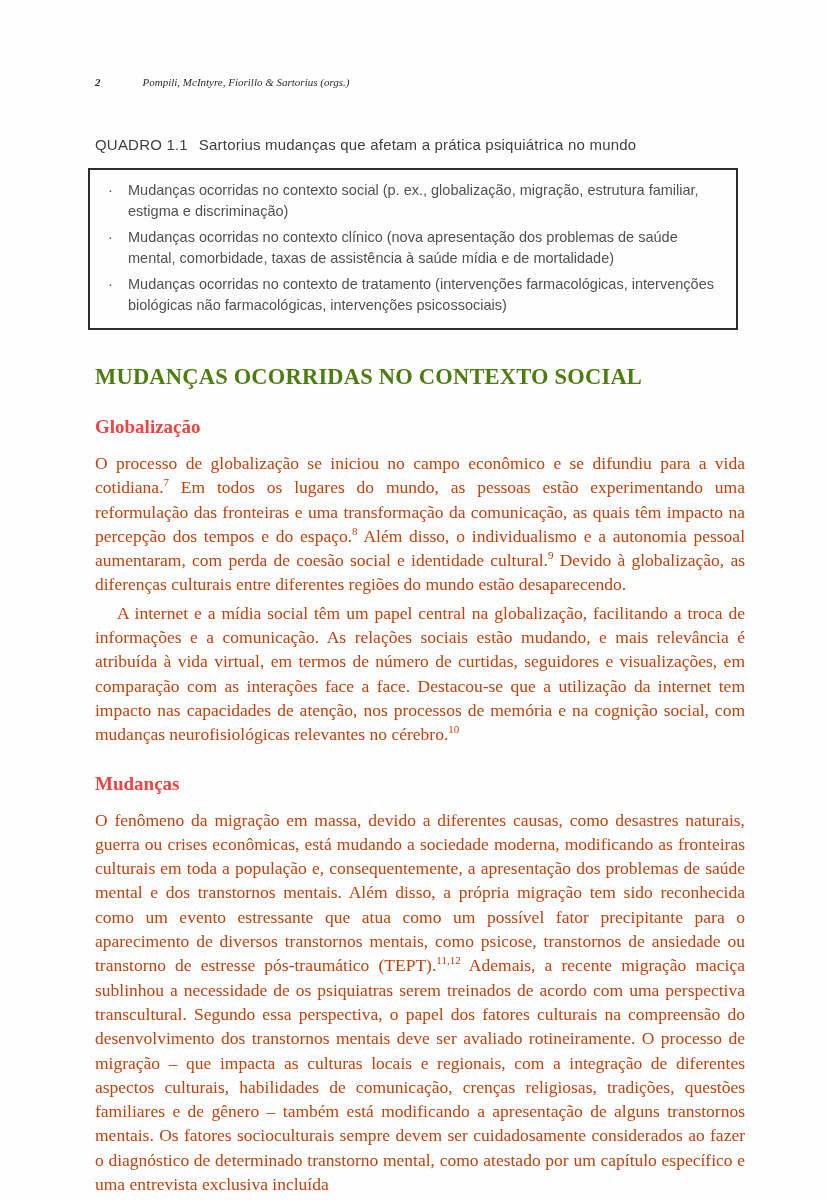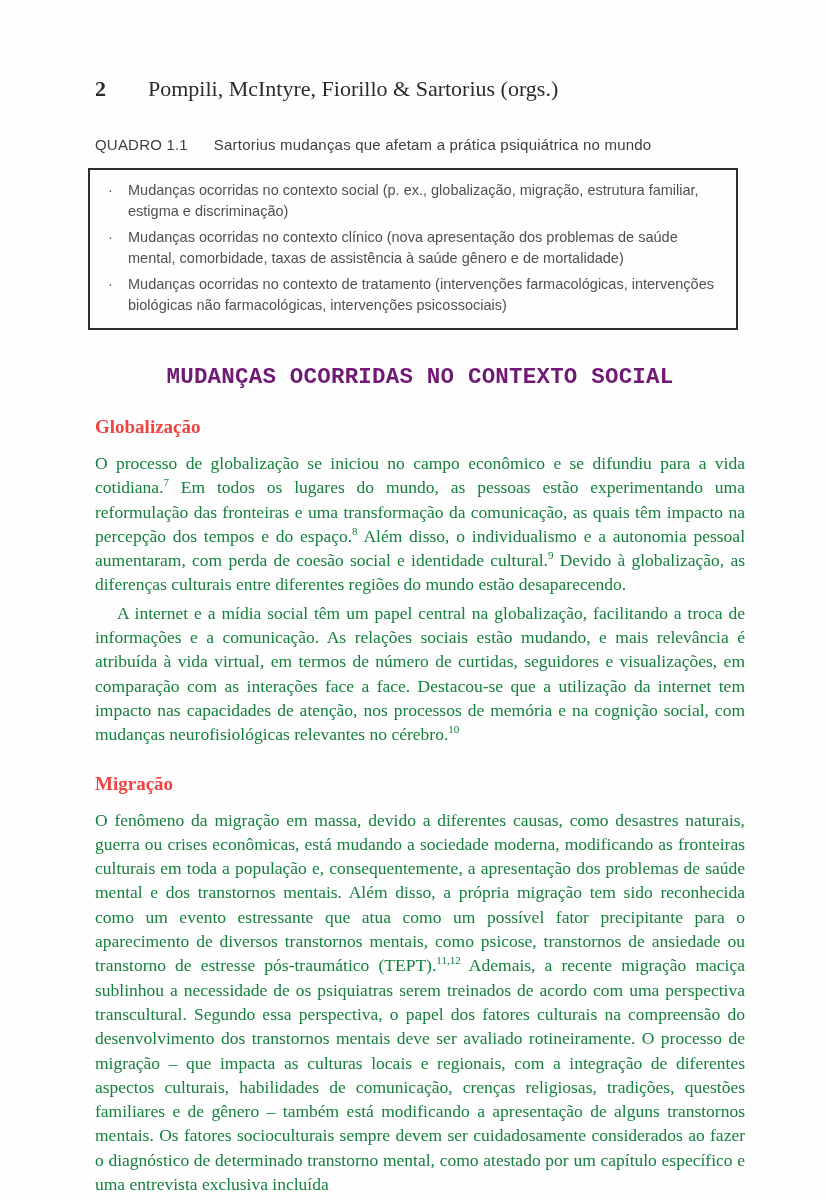--- a/index.html
+++ b/index.html
@@ -14,22 +14,23 @@
     background: #fefefe;
     overflow: hidden;
     font-family: "Liberation Serif", serif;
     color: #262626;
   }
   
   .running-header {
     position: absolute;
     top: 76px;
     left: 95px;
-    font-size: 22px;
+    font-size: 11px;
     color: #2b2b2b;
+    font-style: italic;
   }
   .page-num {
     font-weight: bold;
     display: inline-block;
     margin-right: 42px;
   }
   
   .content {
     position: absolute;
     top: 136px;
@@ -37,21 +38,21 @@
     width: 650px;
   }
   .quadro-caption {
     font-family: "Liberation Sans", sans-serif;
     font-size: 15px;
     color: #3e3e3e;
     letter-spacing: 0.2px;
   }
   .quadro-label {
     display: inline-block;
-    margin-right: 26px;
+    margin-right: 11px;
   }
   .quadro-box {
     box-sizing: border-box;
     margin-top: 15px;
     margin-left: -7px;
     width: 650px;
     border: 2px solid #2e2e2e;
     padding: 10px 18px 12px 12px;
     font-family: "Liberation Sans", sans-serif;
     font-size: 14.5px;
@@ -68,38 +69,37 @@
     flex: none;
     width: 26px;
     padding-left: 6px;
     box-sizing: border-box;
   }
   .item-text { flex: 1; }
   .section-heading {
     margin: 34px 0 0 0;
     font-size: 22.5px;
     font-weight: bold;
-    color: #701a75;
+    color: #4d7c0f;
     letter-spacing: 0.2px;
-    font-family: Liberation Mono, monospace;
-    text-align: center;
+    font-family: Liberation Serif, serif;
   }
   .sub-heading {
     margin: 26px 0 0 0;
     font-size: 19px;
     font-weight: bold;
     color: #ef4444;
     font-family: "Liberation Serif", serif;
   }
   .body-para {
     margin: 13px 0 0 0;
     font-size: 17.5px;
     line-height: 24.3px;
     text-align: justify;
-    color: #15803d;
+    color: #c2410c;
   }
   .body-para + .body-para {
     margin-top: 4px;
     text-indent: 22px;
   }
   sup {
     font-size: 11px;
     line-height: 0;
     vertical-align: super;
     letter-spacing: 0;
@@ -120,33 +120,33 @@
       <span class="quadro-label">QUADRO 1.1</span><span class="quadro-title">Sartorius mudanças que afetam a prática psiquiátrica no mundo</span>
     </div>
 
     <div class="quadro-box">
       <div class="quadro-item">
         <span class="bullet">·</span>
         <span class="item-text">Mudanças ocorridas no contexto social (p. ex., globalização, migração, estrutura familiar, estigma e discriminação)</span>
       </div>
       <div class="quadro-item">
         <span class="bullet">·</span>
-        <span class="item-text">Mudanças ocorridas no contexto clínico (nova apresentação dos problemas de saúde mental, comorbidade, taxas de assistência à saúde gênero e de mortalidade)</span>
+        <span class="item-text">Mudanças ocorridas no contexto clínico (nova apresentação dos problemas de saúde mental, comorbidade, taxas de assistência à saúde mídia e de mortalidade)</span>
       </div>
       <div class="quadro-item">
         <span class="bullet">·</span>
         <span class="item-text">Mudanças ocorridas no contexto de tratamento (intervenções farmacológicas, intervenções biológicas não farmacológicas, intervenções psicossociais)</span>
       </div>
     </div>
 
     <h1 class="section-heading">MUDANÇAS OCORRIDAS NO CONTEXTO SOCIAL</h1>
 
     <h2 class="sub-heading">Globalização</h2>
 
     <p class="body-para">O processo de globalização se iniciou no campo econômico e se difundiu para a vida cotidiana.<sup>7</sup> Em todos os lugares do mundo, as pessoas estão experimentando uma reformulação das fronteiras e uma transformação da comunicação, as quais têm impacto na percepção dos tempos e do espaço.<sup>8</sup> Além disso, o individualismo e a autonomia pessoal aumentaram, com perda de coesão social e identidade cultural.<sup>9</sup> Devido à globalização, as diferenças culturais entre diferentes regiões do mundo estão desaparecendo.</p>
     <p class="body-para">A internet e a mídia social têm um papel central na globalização, facilitando a troca de informações e a comunicação. As relações sociais estão mudando, e mais relevância é atribuída à vida virtual, em termos de número de curtidas, seguidores e visualizações, em comparação com as interações face a face. Destacou-se que a utilização da internet tem impacto nas capacidades de atenção, nos processos de memória e na cognição social, com mudanças neurofisiológicas relevantes no cérebro.<sup>10</sup></p>
 
-    <h2 class="sub-heading">Migração</h2>
+    <h2 class="sub-heading">Mudanças</h2>
 
     <p class="body-para">O fenômeno da migração em massa, devido a diferentes causas, como desastres naturais, guerra ou crises econômicas, está mudando a sociedade moderna, modificando as fronteiras culturais em toda a população e, consequentemente, a apresentação dos problemas de saúde mental e dos transtornos mentais. Além disso, a própria migração tem sido reconhecida como um evento estressante que atua como um possível fator precipitante para o aparecimento de diversos transtornos mentais, como psicose, transtornos de ansiedade ou transtorno de estresse pós-traumático (TEPT).<sup>11,12</sup> Ademais, a recente migração maciça sublinhou a necessidade de os psiquiatras serem treinados de acordo com uma perspectiva transcultural. Segundo essa perspectiva, o papel dos fatores culturais na compreensão do desenvolvimento dos transtornos mentais deve ser avaliado rotineiramente. O processo de migração – que impacta as culturas locais e regionais, com a integração de diferentes aspectos culturais, habilidades de comunicação, crenças religiosas, tradições, questões familiares e de gênero – também está modificando a apresentação de alguns transtornos mentais. Os fatores socioculturais sempre devem ser cuidadosamente considerados ao fazer o diagnóstico de determinado transtorno mental, como atestado por um capítulo específico e uma entrevista exclusiva incluída</p>
 
   </div>
 </div>
 
 </body></html>

